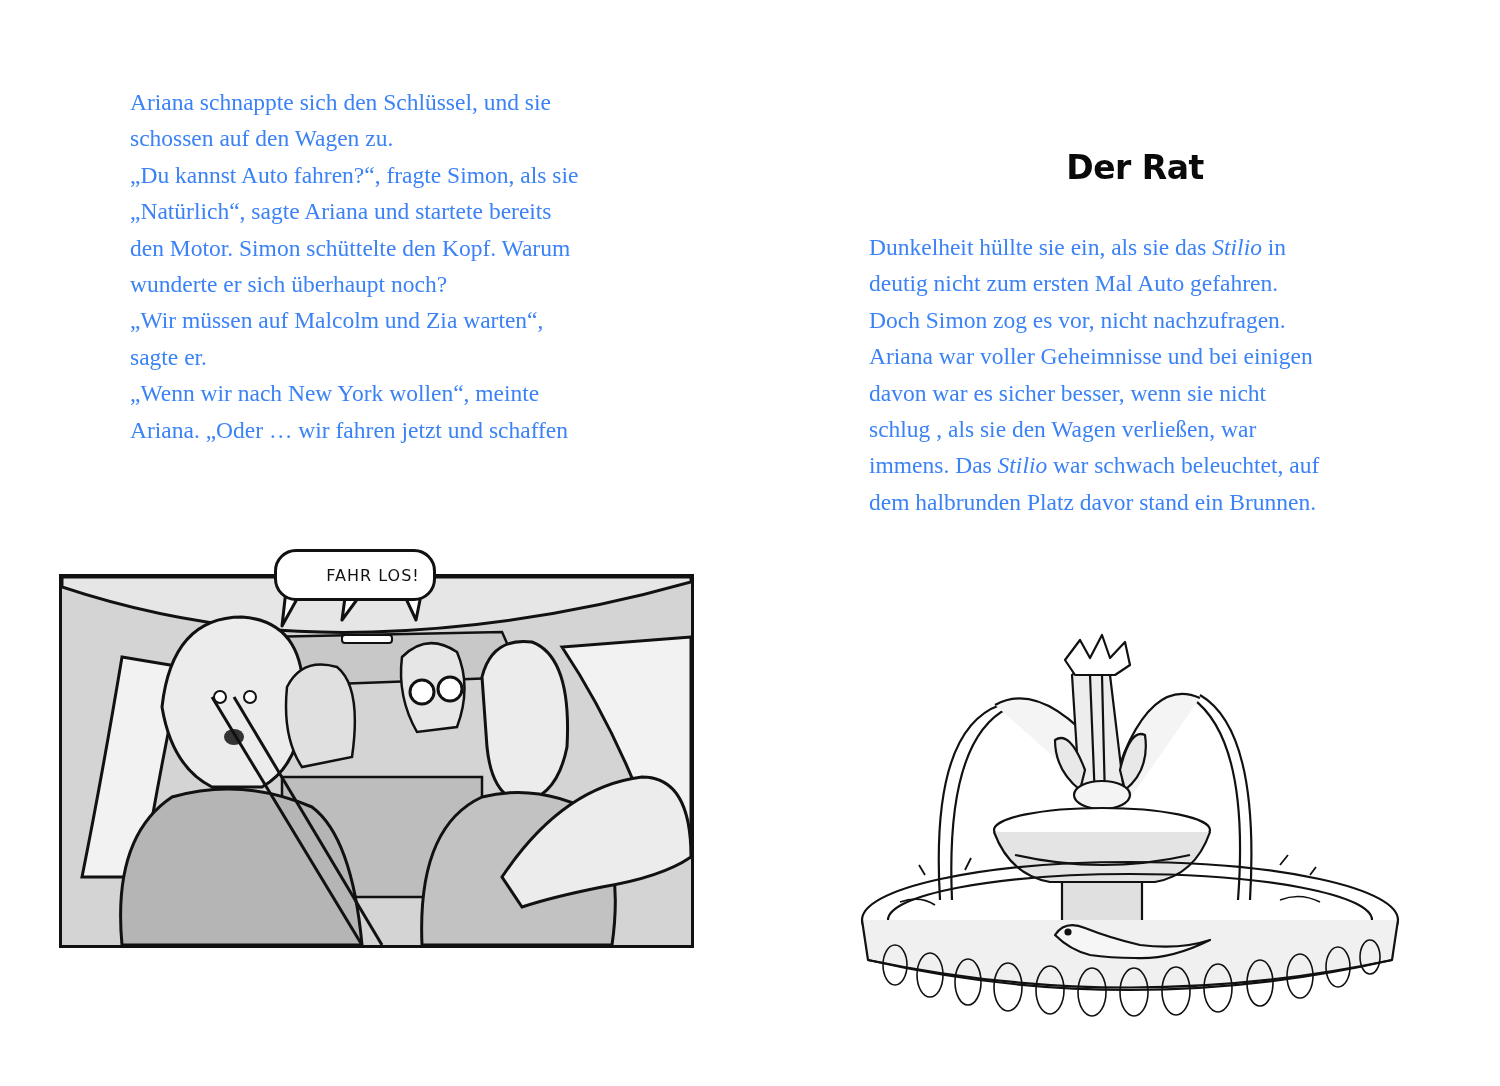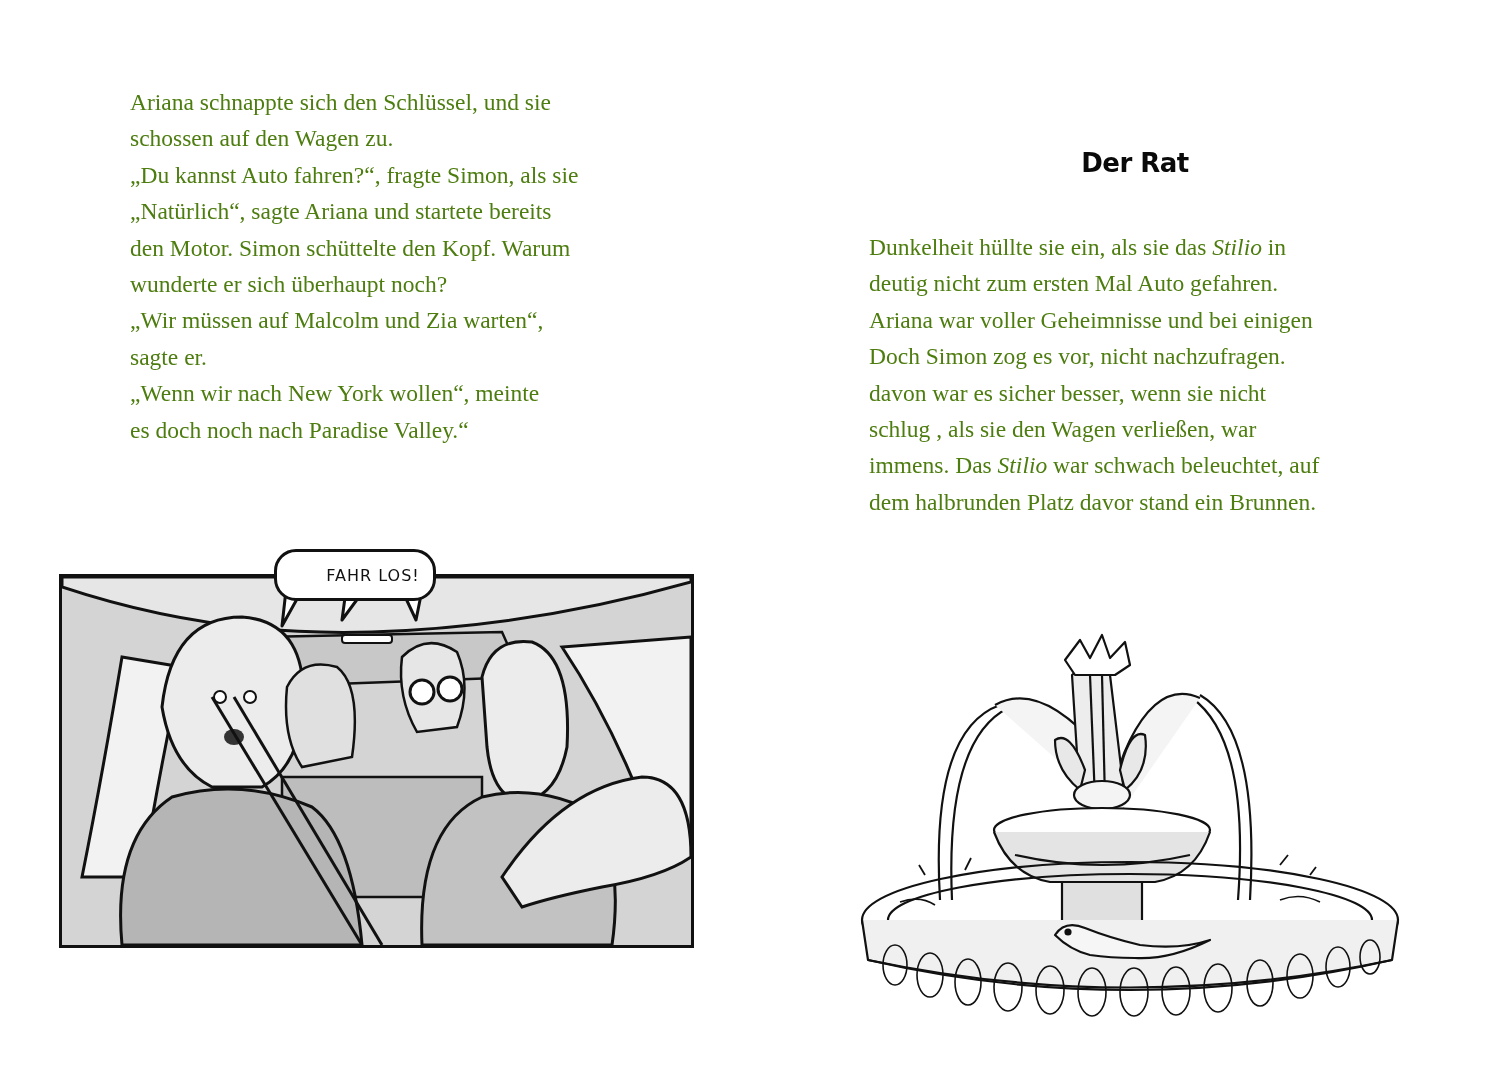--- a/index.html
+++ b/index.html
@@ -13,37 +13,37 @@
   }
   .page { position: absolute; top: 0; height: 1086px; }
   .page-left { left: 0; width: 750px; }
   .page-right { left: 750px; width: 750px; }
 
   .text-block {
     position: absolute;
     font-family: "Liberation Serif", "DejaVu Serif", serif;
     font-size: 23.5px;
     line-height: 36.4px;
-    color: #4d7c0f;
+    color: #3b82f6;
     white-space: nowrap;
   }
   .text-block .line { display: block; height: 36.4px; }
   .text-block em { font-style: italic; }
 
   .left-text { left: 130px; top: 84px; }
   .right-text { left: 119px; top: 229px; }
 
   .chapter-title {
     position: absolute;
     left: 0; width: 750px;
     top: 148px;
     text-align: center;
     font-family: "DejaVu Sans", "Liberation Sans", sans-serif;
     font-weight: bold;
-    font-size: 26px;
+    font-size: 33px;
     letter-spacing: -0.5px;
     color: #0a0a0a;
     padding-left: 20px;
     box-sizing: border-box;
   }
 
   
   .comic-panel {
     position: absolute;
     left: 59px; top: 574px;
@@ -89,21 +89,21 @@
   <div class="text-block left-text">
     <span class="line">Ariana schnappte sich den Schlüssel, und sie</span>
     <span class="line">schossen auf den Wagen zu.</span>
     <span class="line">„Du kannst Auto fahren?“, fragte Simon, als sie</span>
     <span class="line">„Natürlich“, sagte Ariana und startete bereits</span>
     <span class="line">den Motor. Simon schüttelte den Kopf. Warum</span>
     <span class="line">wunderte er sich überhaupt noch?</span>
     <span class="line">„Wir müssen auf Malcolm und Zia warten“,</span>
     <span class="line">sagte er.</span>
     <span class="line">„Wenn wir nach New York wollen“, meinte</span>
-    <span class="line">es doch noch nach Paradise Valley.“</span>
+    <span class="line">Ariana. „Oder … wir fahren jetzt und schaffen</span>
   </div>
 </div>
 
 <div class="comic-panel">
   <svg width="629" height="368" viewBox="0 0 629 368">
 
     <rect x="0" y="0" width="629" height="368" fill="#d4d4d4"></rect>
     <path d="M0 10 Q150 60 310 55 Q470 50 629 5 L629 0 L0 0 Z" fill="#e6e6e6" stroke="#111" stroke-width="3"></path>
     <path d="M200 60 L440 55 L460 100 L190 110 Z" fill="#c8c8c8" stroke="#111" stroke-width="2.5"></path>
     <rect x="280" y="58" width="50" height="8" rx="3" fill="#fff" stroke="#111" stroke-width="2"></rect>
@@ -143,22 +143,22 @@
 <div class="speech-bubble">
   <span>FAHR LOS!</span>
 </div>
 
 <div class="page page-right">
   <div class="chapter-title">Der Rat</div>
 
   <div class="text-block right-text">
     <span class="line"><span>Dunkelheit hüllte sie ein, als sie das </span><em>Stilio</em><span> in</span></span>
     <span class="line"><span>deutig nicht zum ersten Mal Auto gefahren.</span></span>
+    <span class="line"><span>Doch Simon zog es vor, nicht nachzufragen.</span></span>
     <span class="line"><span>Ariana war voller Geheimnisse und bei einigen</span></span>
-    <span class="line"><span>Doch Simon zog es vor, nicht nachzufragen.</span></span>
     <span class="line"><span>davon war es sicher besser, wenn sie nicht</span></span>
     <span class="line"><span>schlug , als sie den Wagen verließen, war</span></span>
     <span class="line"><span>immens. Das </span><em>Stilio</em><span> war schwach beleuchtet, auf</span></span>
     <span class="line"><span>dem halbrunden Platz davor stand ein Brunnen.</span></span>
   </div>
 </div>
 
 <svg class="fountain" width="580" height="400" viewBox="0 0 580 400">
   <g fill="none" stroke="#111" stroke-width="2.2" stroke-linejoin="round">
 

